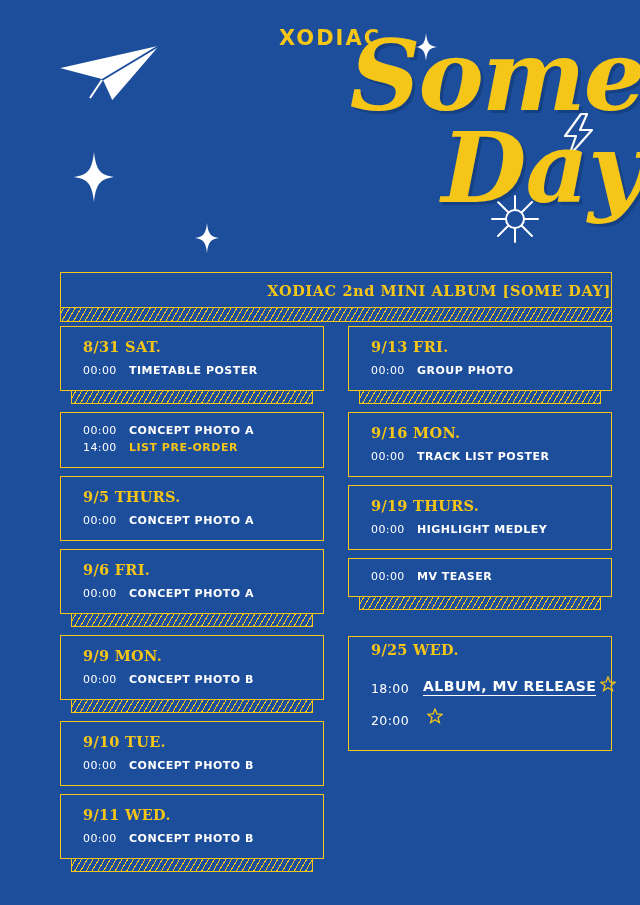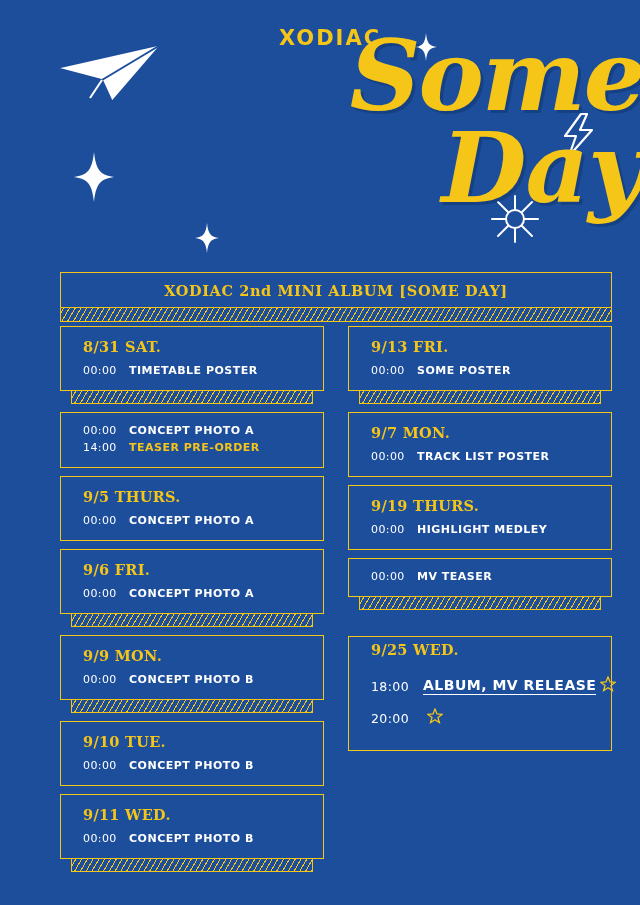--- a/index.html
+++ b/index.html
@@ -82,21 +82,21 @@
   .title-banner {
     position: absolute;
     left: 44px;
     top: 272px;
     width: 552px;
     height: 36px;
     border: 1.5px solid #f5c518;
     box-sizing: border-box;
     display: flex;
     align-items: center;
-    justify-content: center;
+    justify-content: flex-end;
   }
   .title-banner .txt {
     color: #f5c518;
     font-family: "DejaVu Serif", serif;
     font-weight: bold;
     font-size: 14.5px;
     letter-spacing: 0.6px;
   }
   .hatch {
     position: absolute;
@@ -135,21 +135,21 @@
   .card .date {
     color: #f5c518;
     font-family: "DejaVu Serif", serif;
     font-weight: bold;
     font-size: 14.5px;
     letter-spacing: 0.3px;
     margin-bottom: 9px;
   }
   .row {
     display: flex;
-    align-items: center;
+    align-items: flex-end;
     margin-bottom: 4px;
     white-space: nowrap;
   }
   .row:last-child { margin-bottom: 0; }
   .row .time {
     color: #ffffff;
     font-family: "DejaVu Sans", sans-serif;
     font-size: 11px;
     letter-spacing: 0.4px;
     width: 46px;
@@ -276,21 +276,21 @@
     </div>
     <div class="card-hatch trap"></div>
 
     <div class="card">
       <div class="row">
         <span class="time">00:00</span>
         <span class="label">CONCEPT PHOTO A</span>
       </div>
       <div class="row yellow">
         <span class="time">14:00</span>
-        <span class="label">TEASER PRE-ORDER</span>
+        <span class="label">LIST PRE-ORDER</span>
       </div>
     </div>
 
     <div class="card">
       <div class="date">9/5 THURS.</div>
       <div class="row">
         <span class="time">00:00</span>
         <span class="label">CONCEPT PHOTO A</span>
       </div>
     </div>
@@ -331,27 +331,27 @@
     <div class="card-hatch trap"></div>
 
   </div>
 
   <div class="col col-right">
 
     <div class="card">
       <div class="date">9/13 FRI.</div>
       <div class="row">
         <span class="time">00:00</span>
-        <span class="label">SOME POSTER</span>
-      </div>
-    </div>
-    <div class="card-hatch trap"></div>
-
-    <div class="card">
-      <div class="date">9/7 MON.</div>
+        <span class="label">GROUP PHOTO</span>
+      </div>
+    </div>
+    <div class="card-hatch trap"></div>
+
+    <div class="card">
+      <div class="date">9/16 MON.</div>
       <div class="row">
         <span class="time">00:00</span>
         <span class="label">TRACK LIST POSTER</span>
       </div>
     </div>
 
     <div class="card">
       <div class="date">9/19 THURS.</div>
       <div class="row">
         <span class="time">00:00</span>

